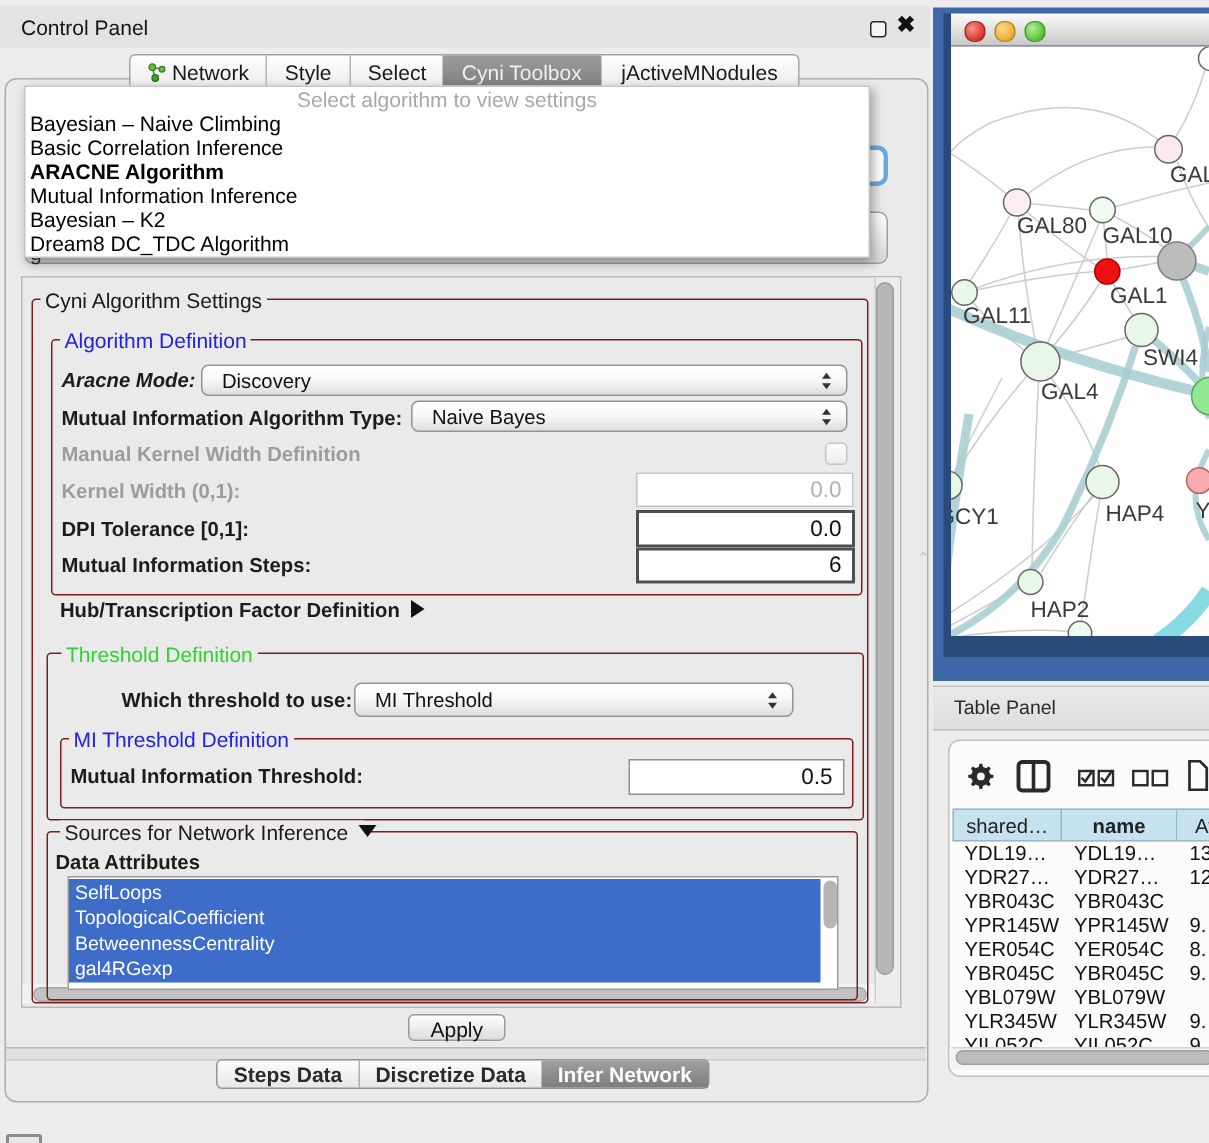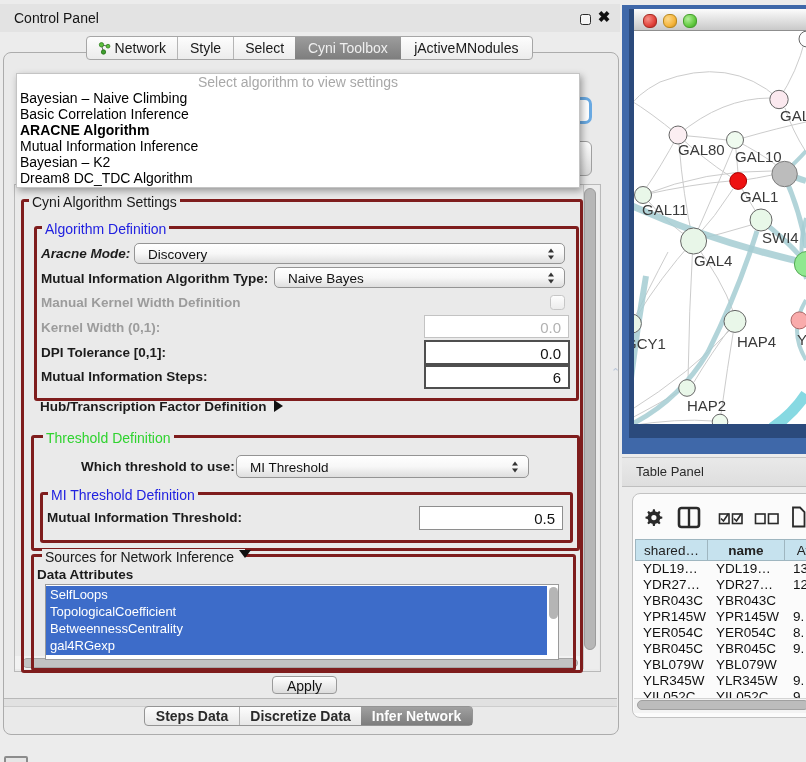--- a/index.html
+++ b/index.html
@@ -4,21 +4,21 @@
 <style>
 html,body{margin:0;padding:0;}
 body{width:806px;height:762px;overflow:hidden;background:#ececec;
   font-family:"Liberation Sans",sans-serif;}
 #app{position:absolute;left:0;top:0;width:806px;height:762px;overflow:hidden;}
 .abs{position:absolute;}
 .b{font-weight:bold;}
 .lbl{position:absolute;font-size:14px;color:#1c1c1c;white-space:nowrap;}
 .lbl.b{font-size:13.5px;}
 .glbl{position:absolute;font-size:13.5px;color:#9c9c9c;white-space:nowrap;font-weight:bold;}
-.grp{position:absolute;border:3px solid #7f1d1d;border-radius:3px;}
+.grp{position:absolute;border:1px solid #7f1d1d;border-radius:3px;}
 .gt{position:absolute;top:-8px;font-size:14px;background:#eaeaea;padding:0 3px;white-space:nowrap;}
 .combo{position:absolute;border:1px solid #949494;border-radius:5px;
   background:linear-gradient(180deg,#ffffff 0%,#f7f7f7 50%,#dedede 100%);
   font-size:13.5px;color:#111;}
 .combo .ct{position:absolute;left:13px;top:50%;transform:translateY(-50%);}
 .arr{position:absolute;right:9px;top:50%;transform:translateY(-50%);width:7px;height:11px;}
 .arr:before{content:"";position:absolute;left:0;top:0;border-left:3.5px solid transparent;
   border-right:3.5px solid transparent;border-bottom:4.5px solid #333;}
 .arr:after{content:"";position:absolute;left:0;bottom:0;border-left:3.5px solid transparent;
   border-right:3.5px solid transparent;border-top:4.5px solid #333;}
@@ -49,21 +49,21 @@
   <div style="width:61px;display:flex;align-items:center;justify-content:center;">Select</div>
   <div style="width:106px;display:flex;align-items:center;justify-content:center;background:linear-gradient(#9c9c9c,#7e7e7e);color:#efefef;">Cyni Toolbox</div>
   <div style="width:132px;display:flex;align-items:center;justify-content:center;">jActiveMNodules</div>
 </div>
 
 <div class="abs" style="left:556px;top:97px;width:30px;height:21px;border:3px solid #69a9e2;border-radius:7px;background:#fff;"></div>
 
 <div class="abs" style="left:16px;top:141px;width:574px;height:33px;border:1px solid #9f9f9f;border-radius:6px;background:linear-gradient(#fdfdfd,#d8d8d8);"></div>
 <div class="abs" style="left:20px;top:160px;font-size:14px;color:#333;z-index:1;">g</div>
 
-<div class="abs" style="left:16px;top:57px;width:562px;height:113px;background:#fff;border:1px solid #c4c4c4;box-shadow:2px 3px 7px rgba(0,0,0,0.35);z-index:30;font-size:14px;margin-top:16px;">
+<div class="abs" style="left:16px;top:57px;width:562px;height:113px;background:#fff;border:1px solid #c4c4c4;box-shadow:2px 3px 7px rgba(0,0,0,0.35);z-index:30;font-size:14px;">
   <div style="height:16px;line-height:16px;text-align:center;color:#a8a8a8;">Select algorithm to view settings</div>
   <div style="height:16px;line-height:16px;padding-left:3px;">Bayesian – Naive Climbing</div>
   <div style="height:16px;line-height:16px;padding-left:3px;">Basic Correlation Inference</div>
   <div style="height:16px;line-height:16px;padding-left:3px;font-weight:bold;">ARACNE Algorithm</div>
   <div style="height:16px;line-height:16px;padding-left:3px;">Mutual Information Inference</div>
   <div style="height:16px;line-height:16px;padding-left:3px;">Bayesian – K2</div>
   <div style="height:16px;line-height:16px;padding-left:3px;">Dream8 DC_TDC Algorithm</div>
 </div>
 
 <div class="abs" style="left:14px;top:184px;width:585px;height:486px;border:1px solid #b9b9b9;"></div>

